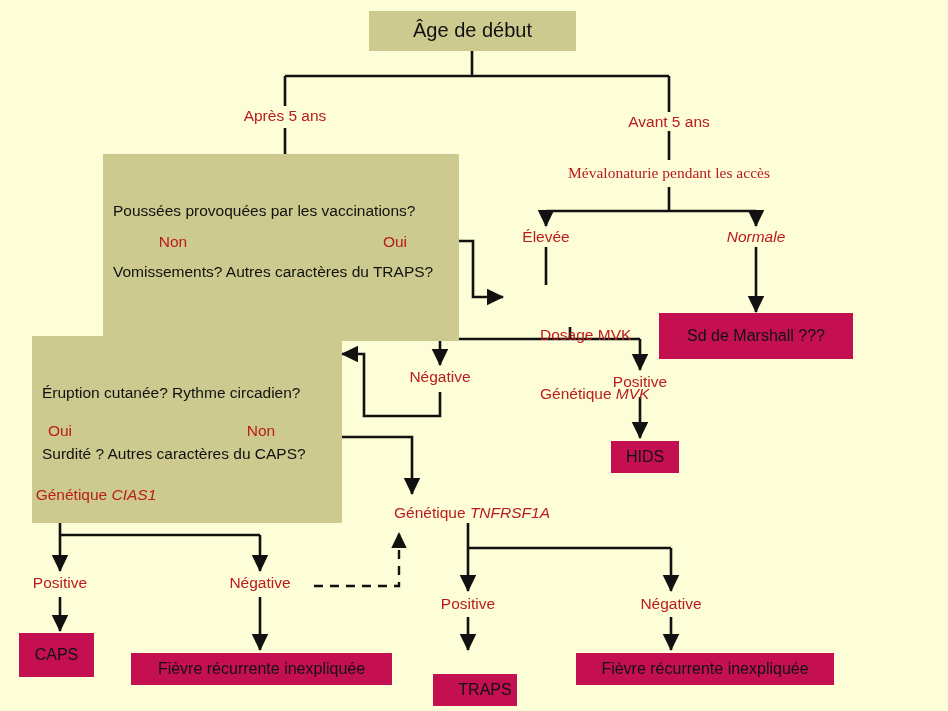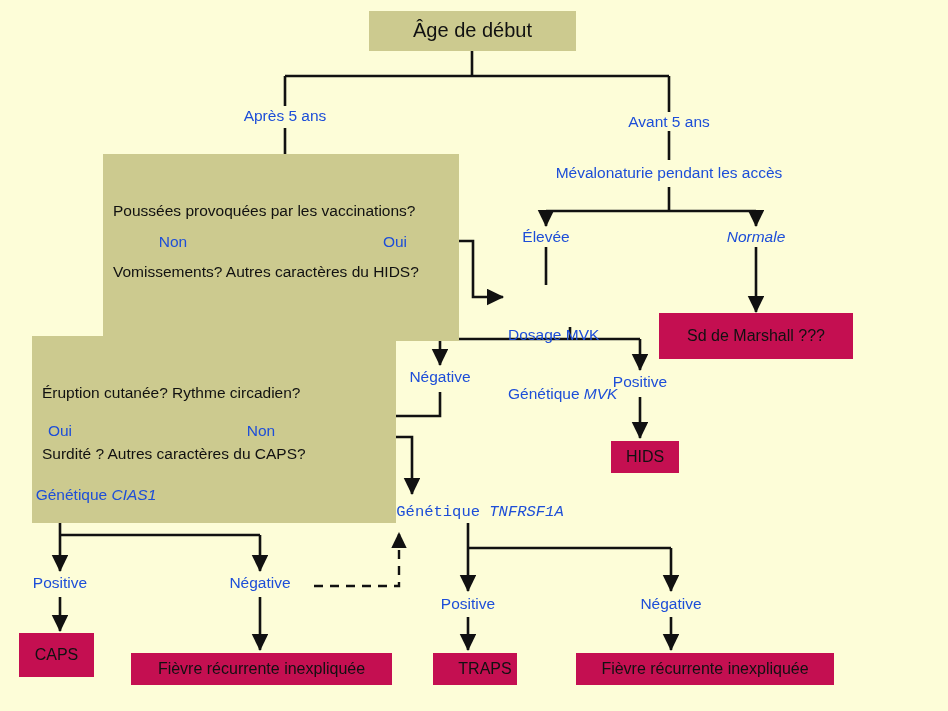--- a/index.html
+++ b/index.html
@@ -19,29 +19,29 @@
   svg.edges{
     position:absolute;
     left:0; top:0;
     width:948px; height:711px;
     pointer-events:none;
   }
   .node{
     position:absolute;
     box-sizing:border-box;
     font-size:15.5px;
-    color:#1d4ed8;
+    color:#b91c1c;
     line-height:1.28;
     white-space:pre;
   }
   
   .label{
     text-align:center;
   }
-  .label.left{ text-align:left; }
+  .label.left{ text-align:left;margin-left:32px; }
 
   
   .box-olive{
     background:#ccca8f;
     color:#111111;
     padding:6px 10px 17px 10px;
     font-size:15.5px;
     line-height:1.32;
   }
   .box-olive.title{
@@ -146,62 +146,62 @@
   </svg>
 
   <div class="node box-olive title" style="left:369px; top:11px; width:207px;">Âge de début</div>
 
   <div class="node label" style="left:225px; top:106px; width:120px;">Après 5 ans</div>
 
   <div class="node label" style="left:609px; top:112px; width:120px;">Avant 5 ans</div>
 
   <div class="node box-olive" style="left:103px; top:154px; width:356px;">
     <div>Poussées provoquées par les vaccinations?</div>
-    <div>Vomissements? Autres caractères du HIDS?</div>
+    <div>Vomissements? Autres caractères du TRAPS?</div>
   </div>
 
-  <div class="node label" style="left:519px; top:163px; width:300px;">Mévalonaturie pendant les accès</div>
+  <div class="node label" style="left:519px; top:163px; width:300px;font-family:Liberation Serif, serif;">Mévalonaturie pendant les accès</div>
 
   <div class="node label" style="left:123px; top:232px; width:100px;">Non</div>
   <div class="node label" style="left:345px; top:232px; width:100px;">Oui</div>
 
   <div class="node label" style="left:496px; top:227px; width:100px;">Élevée</div>
   <div class="node label" style="left:706px; top:227px; width:100px;font-style:italic;">Normale</div>
 
   <div class="node label left" style="left:508px; top:285px; width:200px;">
     <div>Dosage MVK</div>
     <div><span>Génétique </span><span class="ital">MVK</span></div>
   </div>
 
   <div class="node box-magenta" style="left:659px; top:313px; width:194px; height:46px;">Sd de Marshall ???</div>
 
   <div class="node label" style="left:390px; top:367px; width:100px;">Négative</div>
   <div class="node label" style="left:590px; top:372px; width:100px;">Positive</div>
 
   <div class="node box-magenta" style="left:611px; top:441px; width:68px; height:32px;">HIDS</div>
 
-  <div class="node box-olive" style="left:32px; top:336px; width:364px;">
+  <div class="node box-olive" style="left:32px; top:336px; width:310px;">
     <div>Éruption cutanée? Rythme circadien?</div>
     <div>Surdité ? Autres caractères du CAPS?</div>
   </div>
 
   <div class="node label" style="left:10px; top:421px; width:100px;">Oui</div>
   <div class="node label" style="left:211px; top:421px; width:100px;">Non</div>
 
   <div class="node label" style="left:0px; top:485px; width:160px;padding-left:32px;"><span>Génétique </span><span class="ital">CIAS1</span></div>
 
   <div class="node label" style="left:10px; top:573px; width:100px;">Positive</div>
   <div class="node label" style="left:210px; top:573px; width:100px;">Négative</div>
 
   <div class="node box-magenta" style="left:19px; top:633px; width:75px; height:44px;">CAPS</div>
 
   <div class="node box-magenta" style="left:131px; top:653px; width:261px; height:32px;">Fièvre récurrente inexpliquée</div>
 
-  <div class="node label" style="left:380px; top:503px; width:200px;font-family:Liberation Mono, monospace;"><span>Génétique </span><span class="ital">TNFRSF1A</span></div>
+  <div class="node label" style="left:372px; top:503px; width:200px;"><span>Génétique </span><span class="ital">TNFRSF1A</span></div>
 
   <div class="node label" style="left:418px; top:594px; width:100px;">Positive</div>
   <div class="node label" style="left:621px; top:594px; width:100px;">Négative</div>
 
-  <div class="node box-magenta" style="left:433px; top:653px; width:84px; height:32px;padding-left:20px;">TRAPS</div>
+  <div class="node box-magenta" style="left:433px; top:674px; width:84px; height:32px;padding-left:20px;">TRAPS</div>
 
   <div class="node box-magenta" style="left:576px; top:653px; width:258px; height:32px;">Fièvre récurrente inexpliquée</div>
 
 </div>
 
 </body></html>

